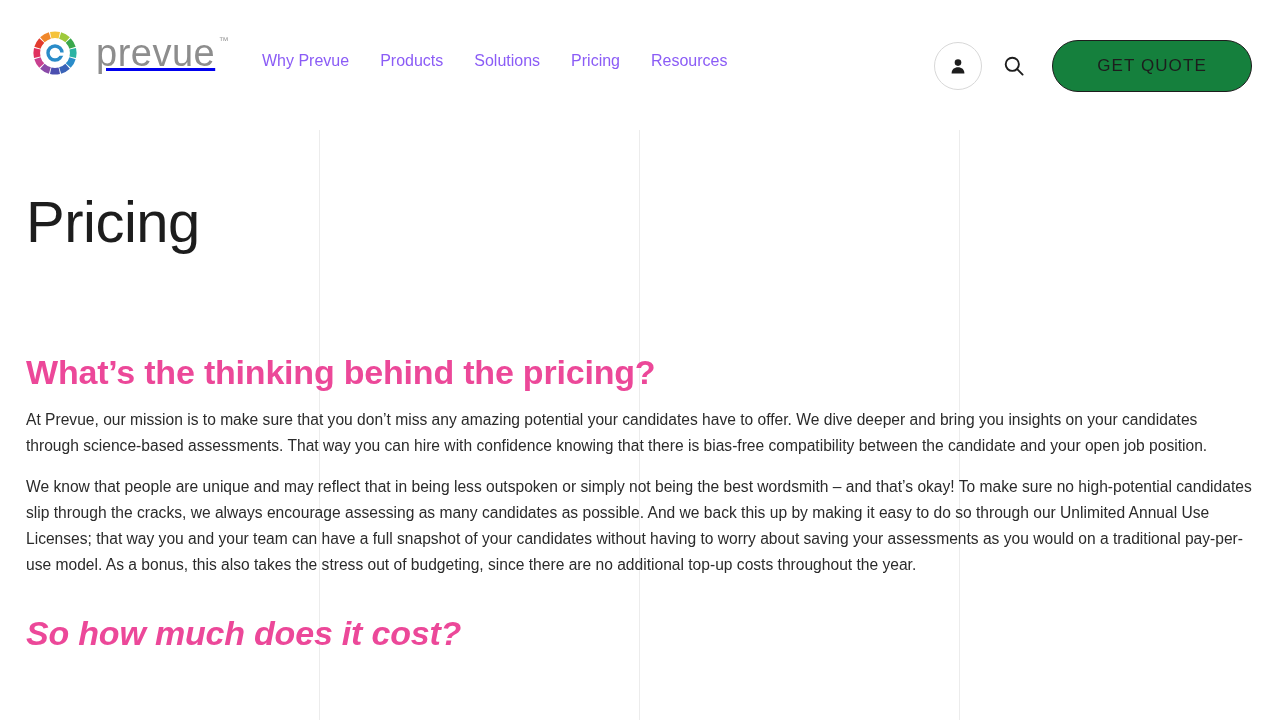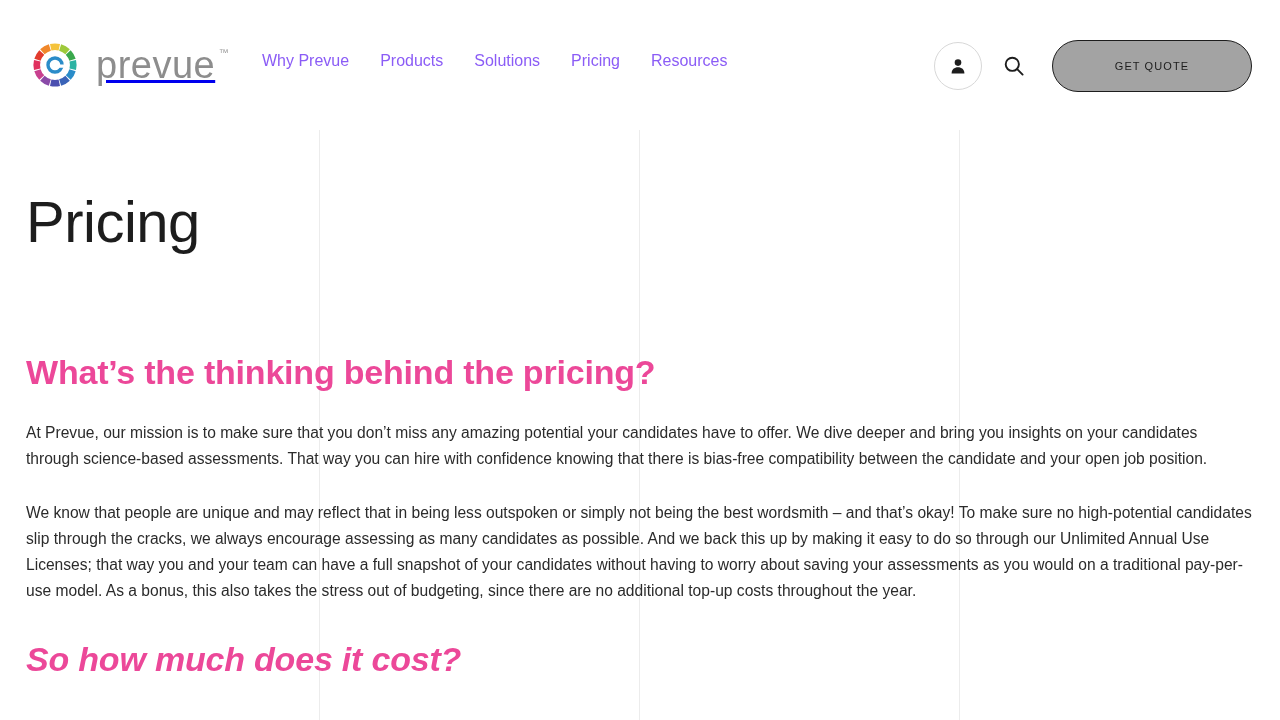--- a/index.html
+++ b/index.html
@@ -41,21 +41,21 @@
   
   header.site-header {
     position: relative;
     height: 130px;
     background: #ffffff;
   }
 
   .logo-wrap {
     position: absolute;
     left: 26px;
-    top: 36px;
+    top: 24px;
     display: flex;
     align-items: center;
     height: 58px;
   }
   .logo-mark {
     width: 58px;
     height: 58px;
     position: relative;
     flex: 0 0 auto;
   }
@@ -116,23 +116,23 @@
   }
   .icon-btn.no-border { border: none; }
   .icon-btn svg { display: block; }
 
   .quote-btn {
     height: 52px;
     min-width: 200px;
     padding: 0 26px;
     border-radius: 26px;
     border: 1.5px solid #1d1d1d;
-    background: #a3a3a3;
+    background: #15803d;
     color: #1d1d1d;
-    font-size: 11px;
+    font-size: 17px;
     letter-spacing: 1.1px;
     font-weight: 500;
     display: flex;
     align-items: center;
     justify-content: center;
     cursor: pointer;
     margin-left: 6px;
   }
 
   
@@ -158,21 +158,21 @@
     color: #ec4899;
   }
   h2.section-heading.second {
     margin-top: 36px;
     font-style: italic;
   }
 
   p.body-copy {
     font-size: 15.6px;
     line-height: 26px;
-    margin: 28px 0 0 0;
+    margin: 15px 0 0 0;
     color: #2b2b2b;
     max-width: 1228px;
   }
   p.body-copy.tight { margin-top: 26px; }
   p.body-copy strong { font-weight: 400; }
 </style>
 </head>
 <body>
 
 <div class="grid-lines">

